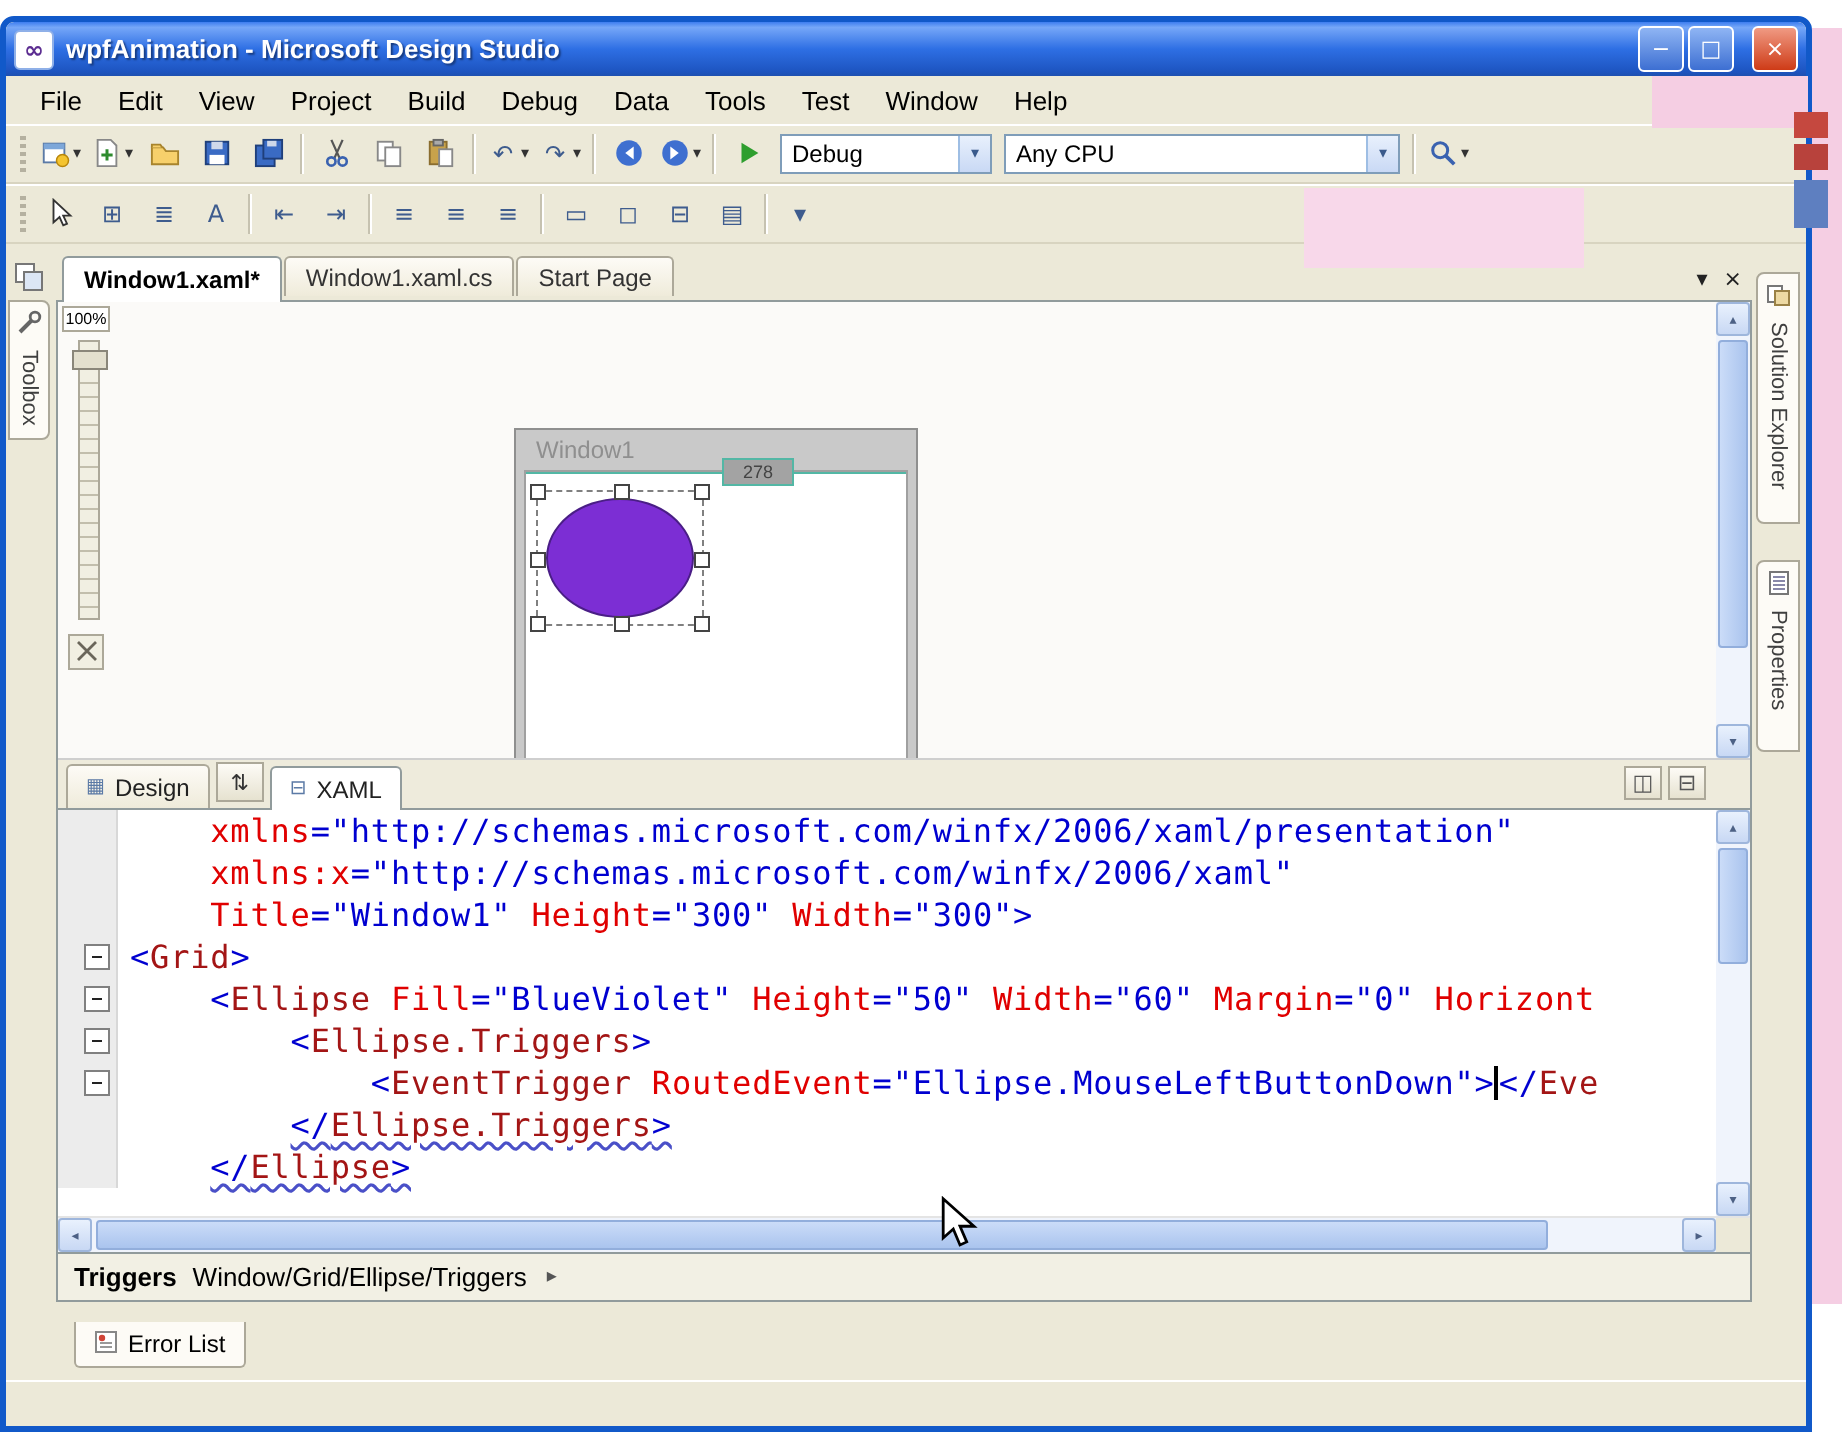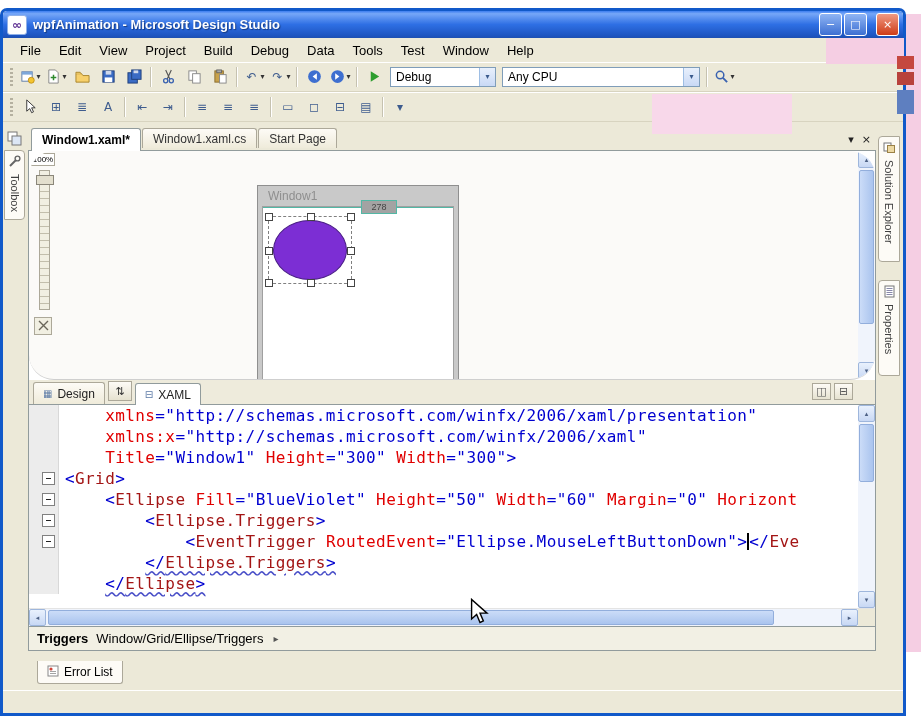--- a/index.html
+++ b/index.html
@@ -62,29 +62,29 @@
            border:1px solid #ACA899;border-bottom:none;border-radius:3px 3px 0 0;
            background:linear-gradient(180deg,#FDFBF6,#EFEBDA);}
   .doc-tab.active{background:#fff;font-weight:bold;height:22px;border-color:#919B9C;margin-bottom:-1px;z-index:2;color:#000;}
   .doc-extras{position:absolute;right:5px;top:5px;display:flex;gap:8px;z-index:3;}
   .doc-x{font-size:11px;color:#222;font-family:"DejaVu Sans",sans-serif;}
 
   .content-frame{position:absolute;left:0;top:22px;right:0;bottom:24px;background:#fff;border:1px solid #919B9C;
                  display:flex;flex-direction:column;box-sizing:border-box;}
 
   
-  .design-pane{height:228px;position:relative;background:#FBFAF8;border-bottom:1px solid #CFCFCF;overflow:hidden;flex:none;border-radius:25px;}
+  .design-pane{height:228px;position:relative;background:#FBFAF8;border-bottom:1px solid #CFCFCF;overflow:hidden;flex:none;}
   .zoom-strip{position:absolute;left:2px;top:2px;width:26px;bottom:2px;}
   .zoom-label{width:24px;height:13px;border:1px solid #ACA899;background:#fff;font-size:8px;text-align:center;line-height:12px;box-sizing:border-box;}
   .zoom-slider{position:relative;margin:4px auto 0;width:11px;height:140px;border:1px solid #ACA899;box-sizing:border-box;
                background:#F1EFE2 repeating-linear-gradient(180deg,transparent 0 6px,#C2BEAC 6px 7px);}
   .zoom-thumb{position:absolute;left:-4px;top:4px;width:16px;height:8px;background:#E3DFCE;border:1px solid #8A867A;}
   .fit-button{position:absolute;top:164px;left:3px;width:18px;height:18px;border:1px solid #ACA899;background:#F1EFE2;
               display:flex;align-items:center;justify-content:center;box-sizing:border-box;}
-  .mini-window{position:absolute;left:228px;top:34px;width:202px;height:210px;background:#C9C9C9;
+  .mini-window{position:absolute;left:228px;top:63px;width:202px;height:210px;background:#C9C9C9;
                border:1px solid #8F8F8F;padding:0 4px 4px;box-sizing:border-box;}
   .mini-title{height:20px;display:flex;align-items:center;font-size:12px;color:#8F8F8F;padding-left:6px;}
   .mini-client{position:relative;background:#fff;border:1px solid #A0A0A0;height:calc(100% - 20px);box-sizing:border-box;}
   .dim-line{position:absolute;left:0;right:0;top:0;border-top:1px solid #53B7A5;}
   .dim-label{position:absolute;top:-7px;left:98px;width:36px;height:14px;background:#a3a3a3;border:1px solid #53B7A5;
              font-size:9px;color:#444;text-align:center;line-height:12px;z-index:3;box-sizing:border-box;}
   .design-ellipse{position:absolute;left:10px;top:13px;width:72px;height:58px;border-radius:50%;
                   background:#7C2ED4;border:1px solid #4A1E86;}
   .sel-rect{position:absolute;left:5px;top:9px;width:82px;height:66px;border:1px dashed #808080;}
   .handle{position:absolute;width:6px;height:6px;background:#fff;border:1px solid #444;}

